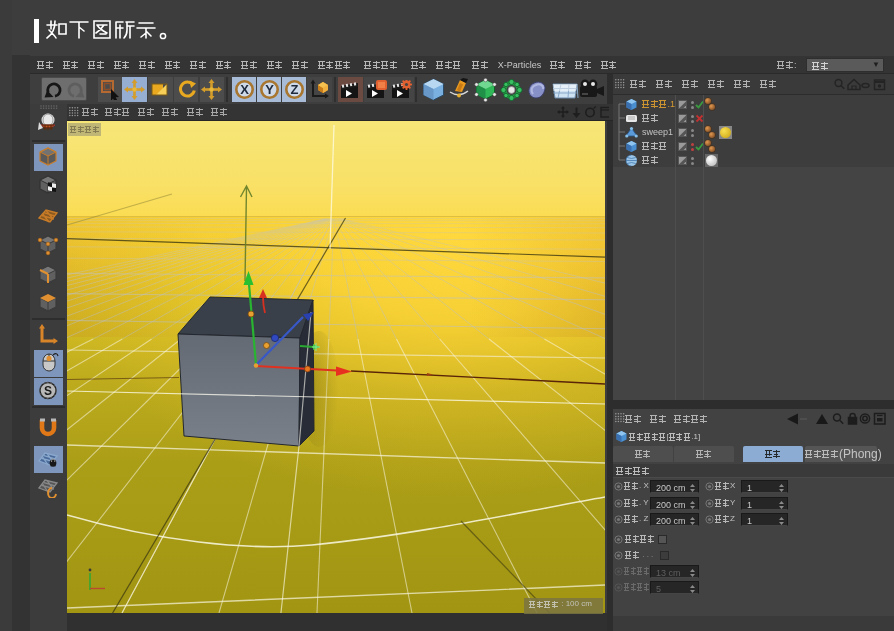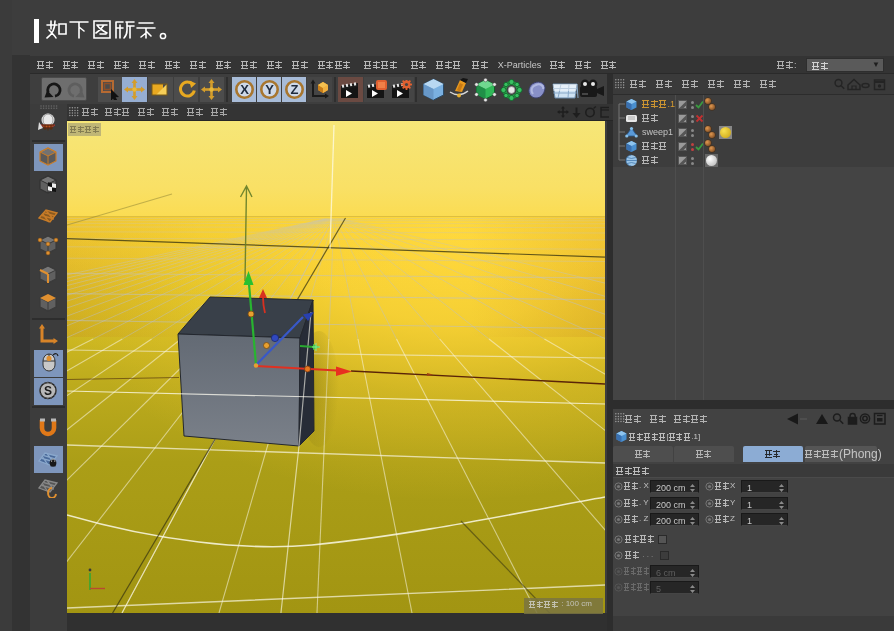--- a/index.html
+++ b/index.html
@@ -840,21 +840,21 @@
       <circle cx="4.5" cy="4.5" r="1.6" fill="#777"></circle>
     </svg>
 <div class="abs row" style="left:613px;top:551px;color:#c2c2c2"><i class="z" style="width:6px;height:8px"></i><i class="y" style="width:6px;height:8px"></i><span style="font-size:8px;color:#999"> . . .</span></div>
 <div class="abs" style="left:648px;top:551px;width:9px;height:9px;background:#3c3c3c;border:1px solid #2a2a2a"></div>
 <svg class="abs" style="left:602px;top:567px" width="9" height="9" viewBox="0 0 9 9">
       <circle cx="4.5" cy="4.5" r="3.6" fill="none" stroke="#555" stroke-width="1"></circle>
       <circle cx="4.5" cy="4.5" r="1.6" fill="#555"></circle>
     </svg>
 <div class="abs row" style="left:612px;top:567px;color:#6e6e6e"><i class="z" style="width:5px;height:8px"></i><i class="y" style="width:5px;height:8px"></i><i class="z" style="width:5px;height:8px"></i><i class="y" style="width:5px;height:8px"></i></div>
 <div class="abs" style="left:638px;top:565px;width:49px;height:13px;background:#262626;border:1px solid #191919;border-bottom-color:#454545">
-      <span style="position:absolute;left:5px;top:2px;font-size:9px;color:#5f5f5f">6 cm</span>
+      <span style="position:absolute;left:5px;top:2px;font-size:9px;color:#5f5f5f">13 cm</span>
       <svg style="position:absolute;right:3px;top:3px" width="5" height="8" viewBox="0 0 5 8">
         <path d="M2.5,0 L5,3 H0 z M2.5,8 L5,5 H0 z" fill="#8a8a8a"></path>
       </svg>
     </div>
 <svg class="abs" style="left:602px;top:583px" width="9" height="9" viewBox="0 0 9 9">
       <circle cx="4.5" cy="4.5" r="3.6" fill="none" stroke="#555" stroke-width="1"></circle>
       <circle cx="4.5" cy="4.5" r="1.6" fill="#555"></circle>
     </svg>
 <div class="abs row" style="left:612px;top:583px;color:#6e6e6e"><i class="z" style="width:5px;height:8px"></i><i class="y" style="width:5px;height:8px"></i><i class="z" style="width:5px;height:8px"></i><i class="y" style="width:5px;height:8px"></i></div>
 <div class="abs" style="left:638px;top:581px;width:49px;height:13px;background:#262626;border:1px solid #191919;border-bottom-color:#454545">

